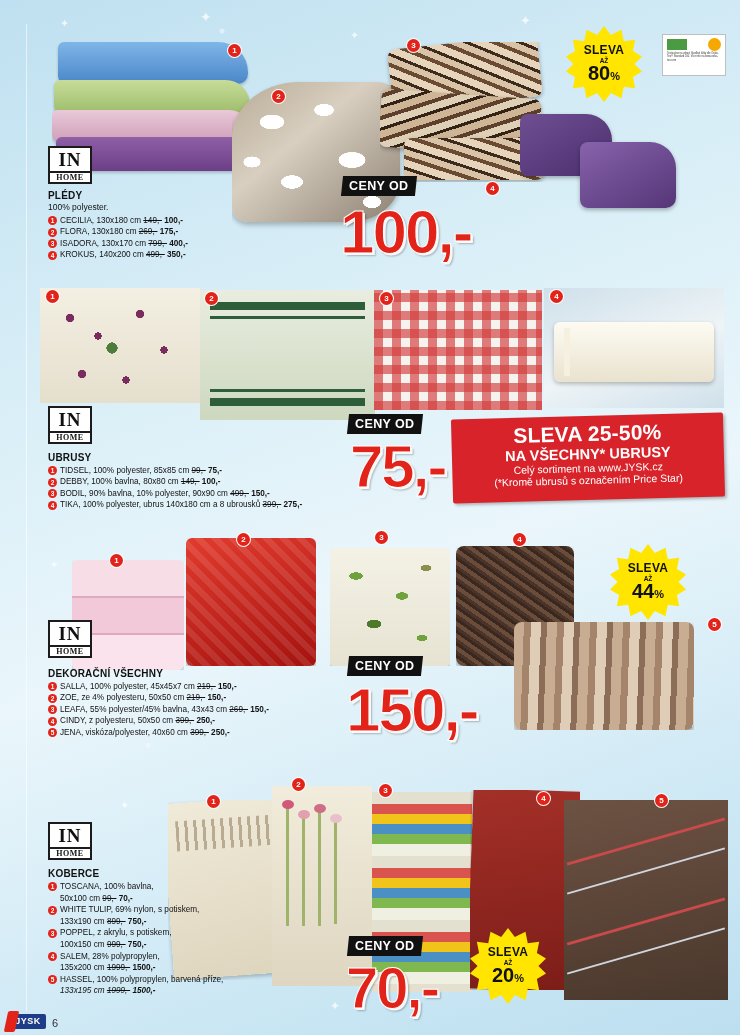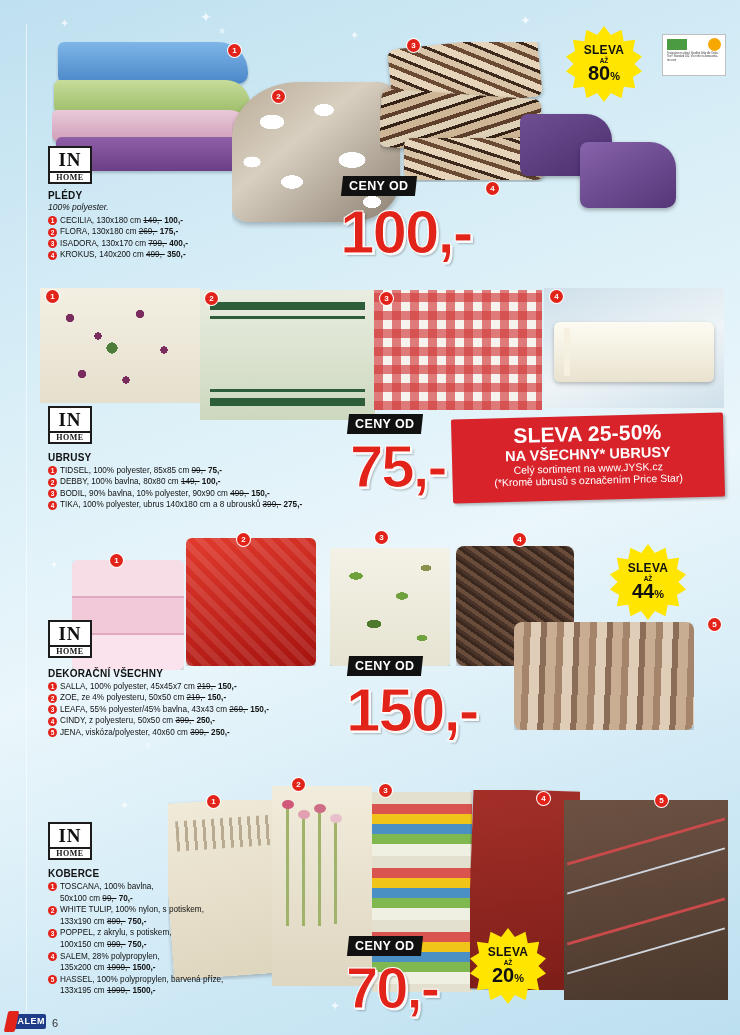--- a/index.html
+++ b/index.html
@@ -189,21 +189,21 @@
       <div class="t3"><span>80</span><small>%</small></div>
     </div>
   </div>
 
   <div class="inhome" style="left:48px;top:146px;">
     <div class="l1">IN</div>
     <div class="l2">HOME</div>
   </div>
 
   <div class="cat-title" style="left:48px;top:190px;">PLÉDY</div>
-  <div class="cat-sub" style="left:48px;top:202px;font-style:italic;">100% polyester.</div>
+  <div class="cat-sub" style="left:48px;top:202px;">100% polyester.</div>
 
   <div class="items" style="left:48px;top:215px;">
     <div class="row"><span class="n">1</span><span>CECILIA, 130x180 cm </span><span class="strike">149,-</span><b> 100,-</b></div>
     <div class="row"><span class="n">2</span><span>FLORA, 130x180 cm </span><span class="strike">269,-</span><b> 175,-</b></div>
     <div class="row"><span class="n">3</span><span>ISADORA, 130x170 cm </span><span class="strike">799,-</span><b> 400,-</b></div>
     <div class="row"><span class="n">4</span><span>KROKUS, 140x200 cm </span><span class="strike">499,-</span><b> 350,-</b></div>
   </div>
 
   <div class="ceny-tag" style="left:342px;top:176px;"><span>CENY OD</span></div>
   <div class="bigprice" style="left:340px;top:196px;font-size:62px;">100,-</div>
@@ -388,29 +388,29 @@
 
   <div class="inhome" style="left:48px;top:822px;">
     <div class="l1">IN</div>
     <div class="l2">HOME</div>
   </div>
   <div class="cat-title" style="left:48px;top:868px;">KOBERCE</div>
 
   <div class="items" style="left:48px;top:881px;line-height:11.6px;">
     <div class="row"><span class="n">1</span><span>TOSCANA, 100% bavlna,</span></div>
     <div class="row" style="padding-left:12px;"><span>50x100 cm </span><span class="strike">99,-</span><b> 70,-</b></div>
-    <div class="row"><span class="n">2</span><span>WHITE TULIP, 100% nylon, s potiskem,</span></div>
+    <div class="row"><span class="n">2</span><span>WHITE TULIP, 69% nylon, s potiskem,</span></div>
     <div class="row" style="padding-left:12px;"><span>133x190 cm </span><span class="strike">899,-</span><b> 750,-</b></div>
     <div class="row"><span class="n">3</span><span>POPPEL, z akrylu, s potiskem,</span></div>
     <div class="row" style="padding-left:12px;"><span>100x150 cm </span><span class="strike">999,-</span><b> 750,-</b></div>
     <div class="row"><span class="n">4</span><span>SALEM, 28% polypropylen,</span></div>
     <div class="row" style="padding-left:12px;"><span>135x200 cm </span><span class="strike">1999,-</span><b> 1500,-</b></div>
     <div class="row"><span class="n">5</span><span>HASSEL, 100% polypropylen, barvená příze,</span></div>
-    <div class="row" style="padding-left:12px;"><span>133x195 cm </span><span class="strike">1999,-</span><b> 1500,-</b></div>
+    <div class="row" style="padding-left:12px;font-style:italic;"><span>133x195 cm </span><span class="strike">1999,-</span><b> 1500,-</b></div>
   </div>
 
   <div class="ceny-tag" style="left:348px;top:936px;"><span>CENY OD</span></div>
   <div class="bigprice" style="left:346px;top:954px;font-size:58px;">70,-</div>
 
-  <div class="jysk-logo">SALEM</div>
+  <div class="jysk-logo">JYSK</div>
   <div class="pagenum">6</div>
 
 </div>
 
 </body></html>

